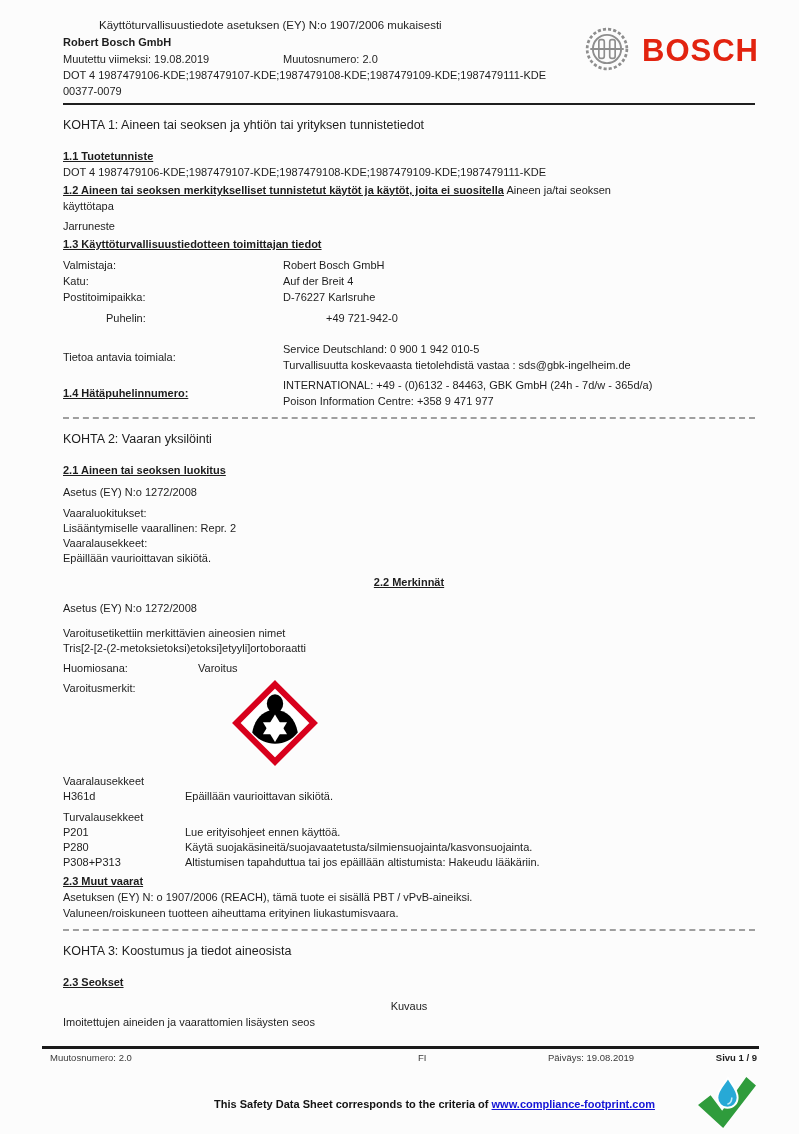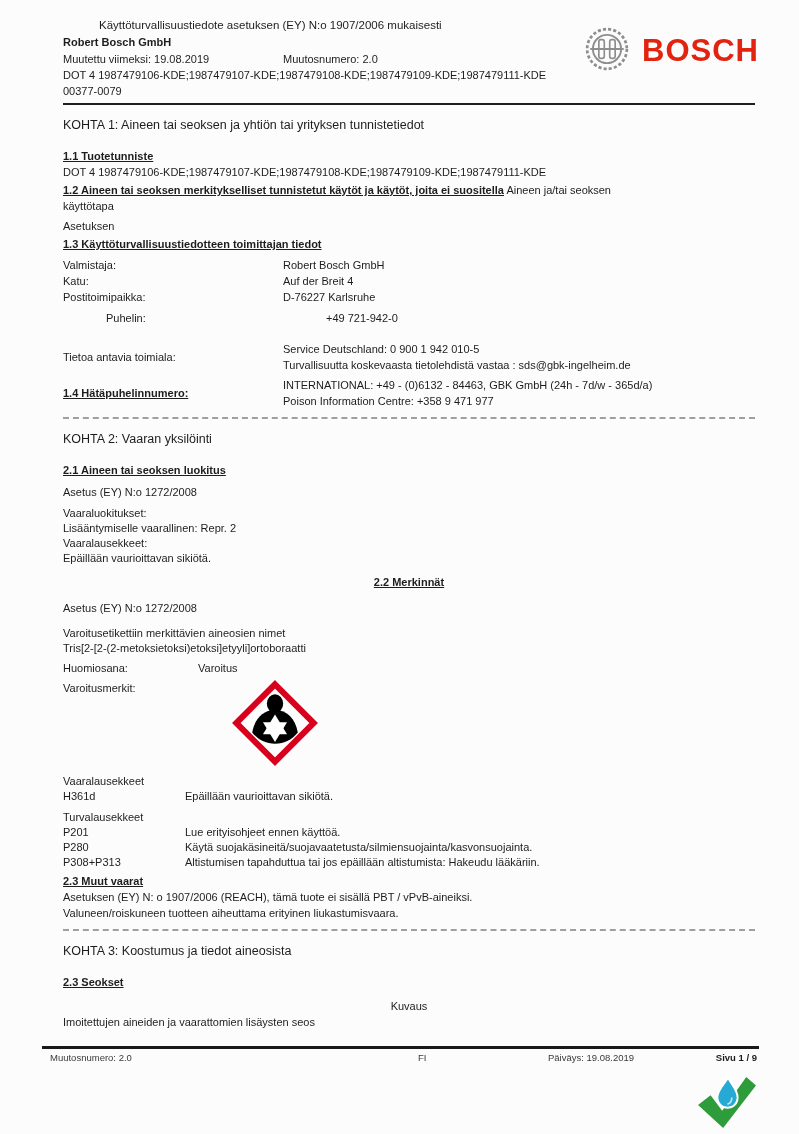--- a/index.html
+++ b/index.html
@@ -85,21 +85,21 @@
     <div class="kohta">KOHTA 1: Aineen tai seoksen ja yhtiön tai yrityksen tunnistetiedot</div>
 
     <div class="t subhead-block"><span class="subhead">1.1 Tuotetunniste</span></div>
     <div class="t">DOT 4 1987479106-KDE;1987479107-KDE;1987479108-KDE;1987479109-KDE;1987479111-KDE</div>
 
     <div class="t" style="margin-top:2px;">
       <span class="subhead">1.2 Aineen tai seoksen merkitykselliset tunnistetut käytöt ja käytöt, joita ei suositella</span>
       <span>Aineen ja/tai seoksen</span>
     </div>
     <div class="t">käyttötapa</div>
-    <div class="t" style="margin-top:4px;">Asetuksen</div>
+    <div class="t" style="margin-top:4px;">Jarruneste</div>
 
     <div class="t" style="margin-top:2px;"><span class="subhead">1.3 Käyttöturvallisuustiedotteen toimittajan tiedot</span></div>
 
     <div style="margin-top:5px;">
       <div class="row t">
         <span class="lbl-220">Valmistaja:</span>
         <span class="val">Robert Bosch GmbH</span>
       </div>
       <div class="row t">
         <span class="lbl-220">Katu:</span>
@@ -211,13 +211,16 @@
   </div>
 
   <div class="compliance-logo">
     <svg width="62" height="56" viewBox="0 0 64 58">
       <path d="M2 32 L15 22 L27 38 L52 3 L62 12 L28 56 Z" fill="#2f9c3c"></path>
       <path d="M33 4 C37 11 43 16.5 43 24.5 A10.5 10.5 0 0 1 22 24.5 C22 16.5 29 11 33 4 Z" fill="#27a9d6" stroke="#ffffff" stroke-width="2"></path>
       <path d="M37 25 a5 7 0 0 1 -4 6" fill="none" stroke="#bfe9f7" stroke-width="1.6" stroke-linecap="round"></path>
     </svg>
   </div>
 
+  <div class="bottom-line">
+    <span>This Safety Data Sheet corresponds to the criteria of </span><a href="#">www.compliance-footprint.com</a>
+  </div>
 </div>
 
 </body></html>

